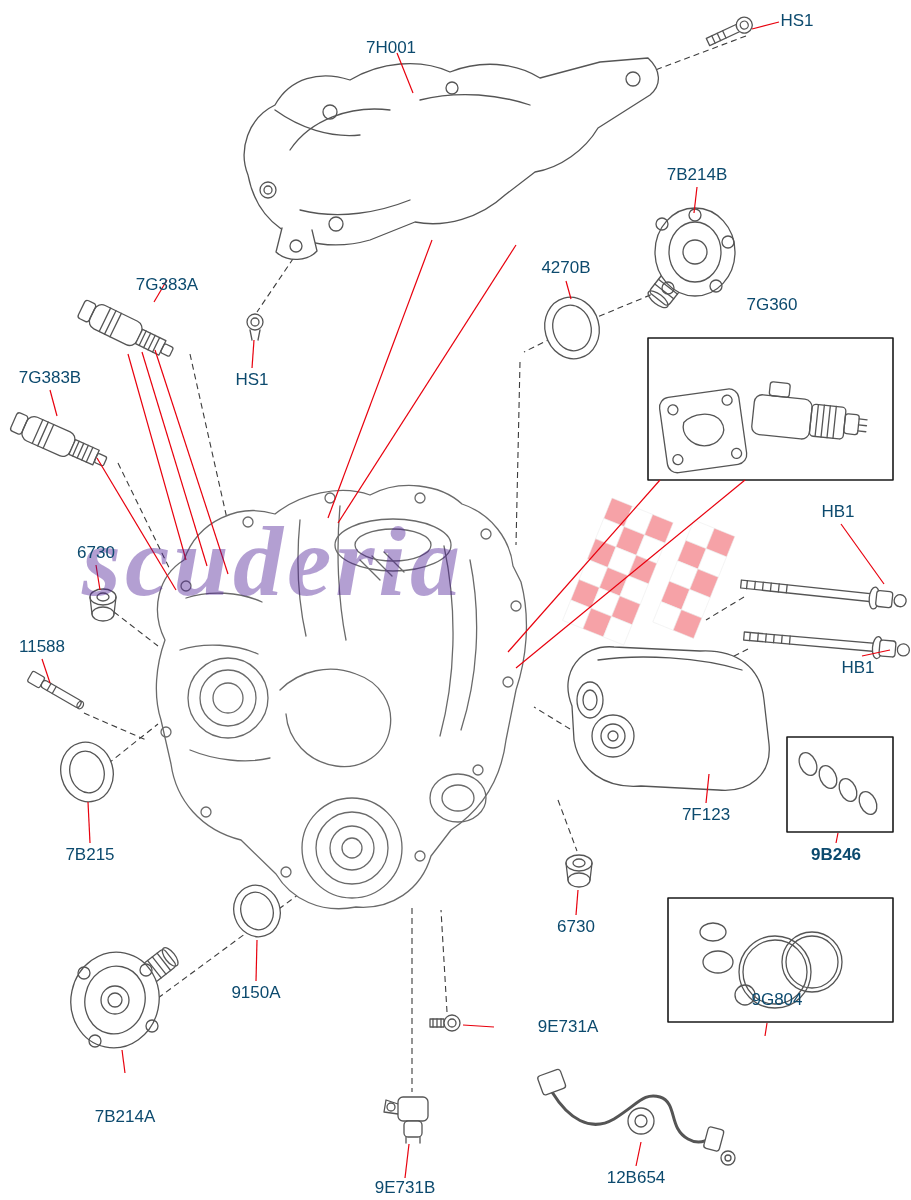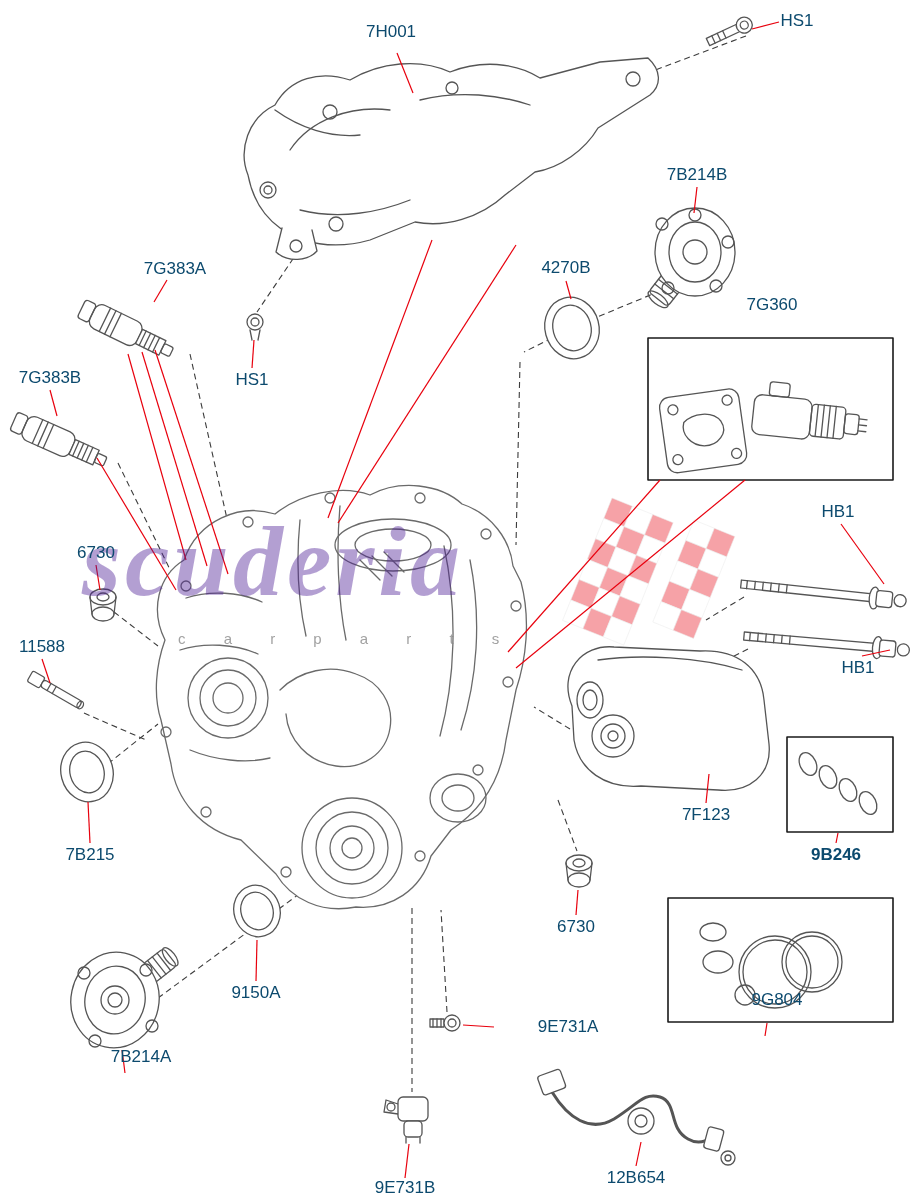--- a/index.html
+++ b/index.html
@@ -349,40 +349,39 @@
       <line x1="128" y1="354" x2="186" y2="560"></line>
       <line x1="142" y1="352" x2="207" y2="566"></line>
       <line x1="155" y1="350" x2="228" y2="574"></line>
       <line x1="97" y1="458" x2="176" y2="590"></line>
       <line x1="660" y1="480" x2="508" y2="652"></line>
       <line x1="745" y1="480" x2="516" y2="668"></line>
     </g>
   </svg>
 
   <div class="watermark-title">scuderia</div>
-  <div class="watermark-subtitle">c a r   p a r t s</div>
 
   <div>
-    <div class="part-label" style="left:391px; top:32px;">7H001</div>
+    <div class="part-label" style="left:391px; top:48px;">7H001</div>
     <div class="part-label" style="left:797px; top:21px;">HS1</div>
     <div class="part-label" style="left:697px; top:175px;">7B214B</div>
     <div class="part-label" style="left:566px; top:268px;">4270B</div>
     <div class="part-label" style="left:772px; top:305px;">7G360</div>
-    <div class="part-label" style="left:167px; top:269px;margin-left:8px;">7G383A</div>
+    <div class="part-label" style="left:167px; top:285px;">7G383A</div>
     <div class="part-label" style="left:252px; top:380px;">HS1</div>
     <div class="part-label" style="left:50px;  top:378px;">7G383B</div>
     <div class="part-label" style="left:838px; top:512px;">HB1</div>
     <div class="part-label" style="left:858px; top:668px;">HB1</div>
     <div class="part-label" style="left:96px;  top:553px;">6730</div>
     <div class="part-label" style="left:42px;  top:647px;">11588</div>
     <div class="part-label" style="left:90px;  top:855px;">7B215</div>
     <div class="part-label" style="left:706px; top:815px;">7F123</div>
     <div class="part-label" style="left:836px; top:855px;font-weight:bold;">9B246</div>
     <div class="part-label" style="left:576px; top:927px;">6730</div>
     <div class="part-label" style="left:256px; top:993px;text-align:right;">9150A</div>
-    <div class="part-label" style="left:125px; top:1057px;margin-left:16px;">7B214A</div>
+    <div class="part-label" style="left:125px; top:1117px;">7B214A</div>
     <div class="part-label" style="left:520px; top:1027px;margin-left:48px;">9E731A</div>
     <div class="part-label" style="left:765px; top:1000px;margin-left:12px;">9G804</div>
     <div class="part-label" style="left:405px; top:1188px;">9E731B</div>
     <div class="part-label" style="left:636px; top:1178px;">12B654</div>
   </div>
 
 </div>
 
 </body></html>

